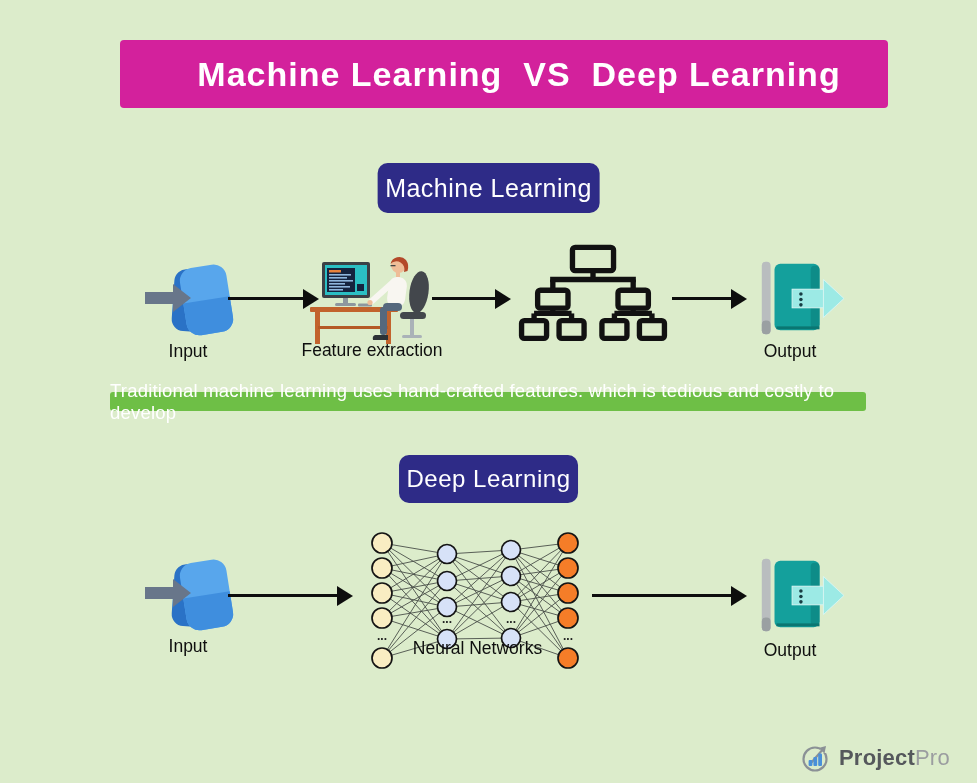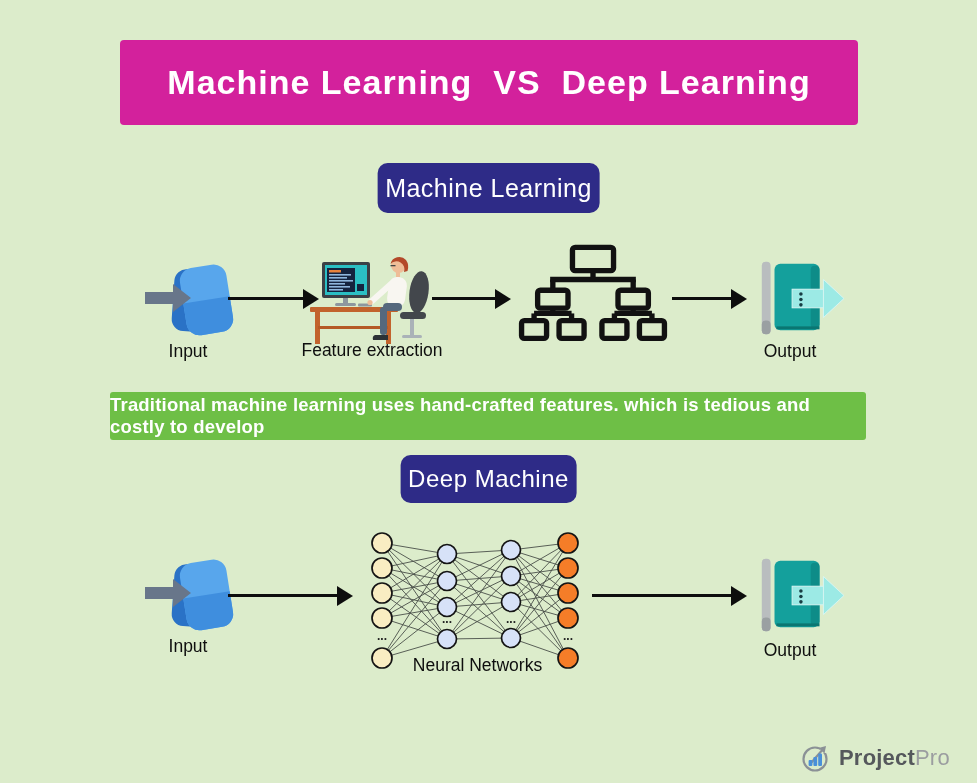--- a/index.html
+++ b/index.html
@@ -3,40 +3,40 @@
 <meta charset="utf-8">
 <style>
   html,body{margin:0;padding:0;}
   body{font-family:"Liberation Sans", sans-serif;}
   #stage{
     position:relative;width:977px;height:783px;overflow:hidden;
     background:var(--bg,#dceccb);
   }
   .abs{position:absolute;}
   .title-banner{
-    left:120px;top:40px;width:738px;height:85px;
+    left:120px;top:40px;width:738px;height:68px;
     background:var(--title-bg,#d3219c);border-radius:4px;
     display:flex;align-items:center;justify-content:center;
-    color:#fff;font-size:34px;font-weight:600;letter-spacing:1px;white-space:pre;
+    color:#fff;font-size:34px;font-weight:600;letter-spacing:1px;white-space:pre;padding-left:30px;
   }
   .badge{
     top:163px;left:50%;transform:translateX(-50%);
     background:var(--badge-bg,#2e2b87);border-radius:10px;
     color:#fff;display:flex;align-items:center;justify-content:center;
     padding:0 8px;height:50px;font-size:25px;letter-spacing:.5px;
   }
   .badge.dl{top:455px;height:48px;font-size:24px;}
   .stage-label{
     color:#0e0e0e;font-size:17.5px;font-weight:500;text-align:center;
   }
   .caption-bar{
-    left:110px;width:756px;height:48px;border-radius:3px;
+    left:110px;width:756px;height:19px;border-radius:3px;
     background:var(--caption-bg,#6ebf46);
     display:flex;align-items:center;justify-content:center;
-    color:#fff;font-size:18.5px;font-weight:700;letter-spacing:.2px;
+    color:#fff;font-size:18.5px;font-weight:400;letter-spacing:.2px;
   }
   .arrow{height:3px;background:#0d0d0d;}
   .arrow::after{
     content:"";position:absolute;right:-15px;top:-8.5px;width:0;height:0;
     border-left:16px solid #0d0d0d;border-top:10px solid transparent;border-bottom:10px solid transparent;
   }
   .brand{top:742px;left:800px;display:flex;align-items:center;gap:7px;}
   .brand-text{font-size:22px;letter-spacing:.2px;}
   .brand-bold{font-weight:700;color:#55585c;}
   .brand-light{font-weight:400;color:#9b9da0;}
@@ -148,21 +148,21 @@
     <circle cx="54" cy="46.5" r="1.8" fill="#173d43"></circle>
     <circle cx="54" cy="52" r="1.8" fill="#173d43"></circle>
   </svg>
   <div class="abs stage-label" style="left:740px;top:341px;width:100px">Output</div>
 
   <div class="abs caption-bar" style="top:392px">
     <span>Traditional machine learning uses hand-crafted features. which is tedious and costly to develop</span>
   </div>
 
   <div class="abs badge dl">
-    <span>Deep Machine</span>
+    <span>Deep Learning</span>
   </div>
 
   <svg class="abs" style="left:143px;top:551px" width="95" height="88" viewBox="0 0 95 88">
     <rect x="30" y="14" width="48" height="62" rx="12" fill="#2a72c6" transform="rotate(4 54 45)"></rect>
     <g transform="rotate(-9 63 44)">
       <rect x="40" y="10" width="47" height="68" rx="13" fill="#58a6ec"></rect>
       <path d="M40 44 h47 v21 a13 13 0 0 1 -13 13 h-21 a13 13 0 0 1 -13 -13 z" fill="#3f8ede"></path>
     </g>
     <path d="M48 42 L30 28 L30 36 L2 36 L2 48 L30 48 L30 56 Z" fill="#68768a"></path>
   </svg>
@@ -243,21 +243,21 @@
       <circle cx="151" cy="82" r="9.5" fill="#d7e2f8" stroke="#141414" stroke-width="1.7"></circle>
       <circle cx="151" cy="118" r="9.5" fill="#d7e2f8" stroke="#141414" stroke-width="1.7"></circle>
       <text x="151" y="103" text-anchor="middle" font-size="12" font-weight="bold" fill="#222">...</text>
       <circle cx="208" cy="23" r="10" fill="#f57d28" stroke="#141414" stroke-width="1.7"></circle>
       <circle cx="208" cy="48" r="10" fill="#f57d28" stroke="#141414" stroke-width="1.7"></circle>
       <circle cx="208" cy="73" r="10" fill="#f57d28" stroke="#141414" stroke-width="1.7"></circle>
       <circle cx="208" cy="98" r="10" fill="#f57d28" stroke="#141414" stroke-width="1.7"></circle>
       <circle cx="208" cy="138" r="10" fill="#f57d28" stroke="#141414" stroke-width="1.7"></circle>
       <text x="208" y="120" text-anchor="middle" font-size="12" font-weight="bold" fill="#222">...</text>
     </svg>
-  <div class="abs stage-label" style="left:380px;top:655px;width:195px">Neural Networks</div>
+  <div class="abs stage-label" style="left:380px;top:638px;width:195px">Neural Networks</div>
 
   <div class="abs arrow" style="left:592px;top:594px;width:140px"></div>
 
   <svg class="abs" style="left:748px;top:551px" width="98" height="90" viewBox="0 0 100 92">
     <rect x="14" y="8" width="9" height="74" rx="4" fill="#b9bdbf"></rect>
     <rect x="14" y="68" width="9" height="14" rx="4" fill="#9aa0a2"></rect>
     <rect x="27" y="10" width="46" height="68" rx="6" fill="#14a09c"></rect>
     <rect x="64" y="12" width="9" height="64" rx="4" fill="#0e8c88"></rect>
     <rect x="29" y="74" width="44" height="3" fill="#0a7672"></rect>
     <g stroke="#d7f5f2" stroke-width="1">

